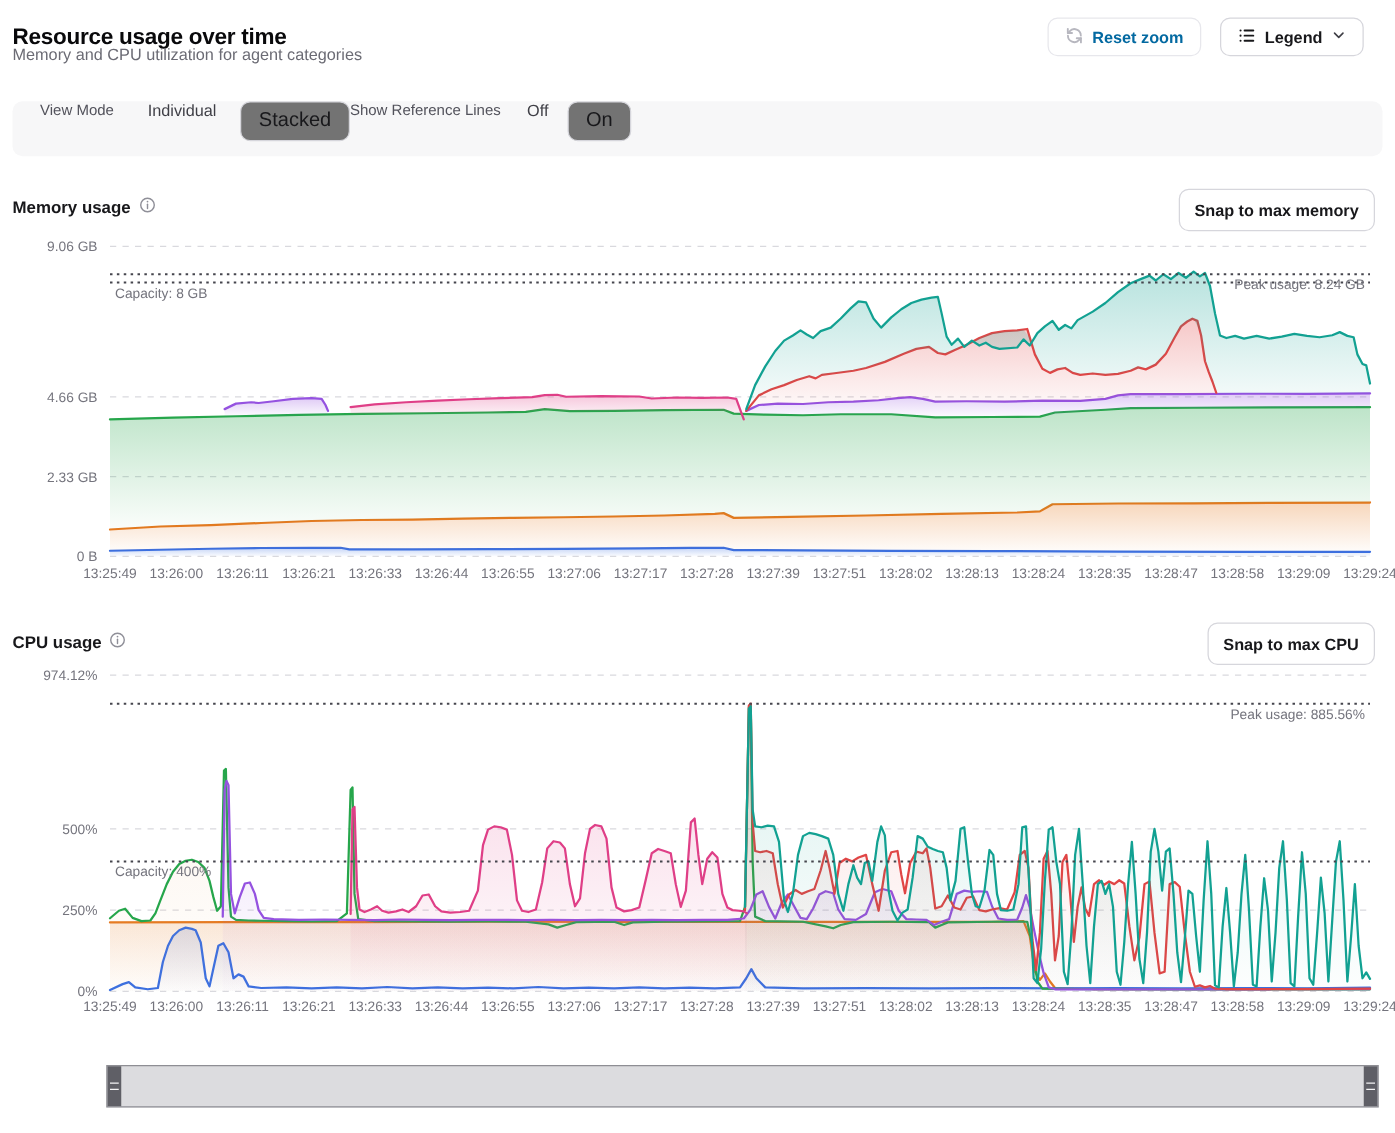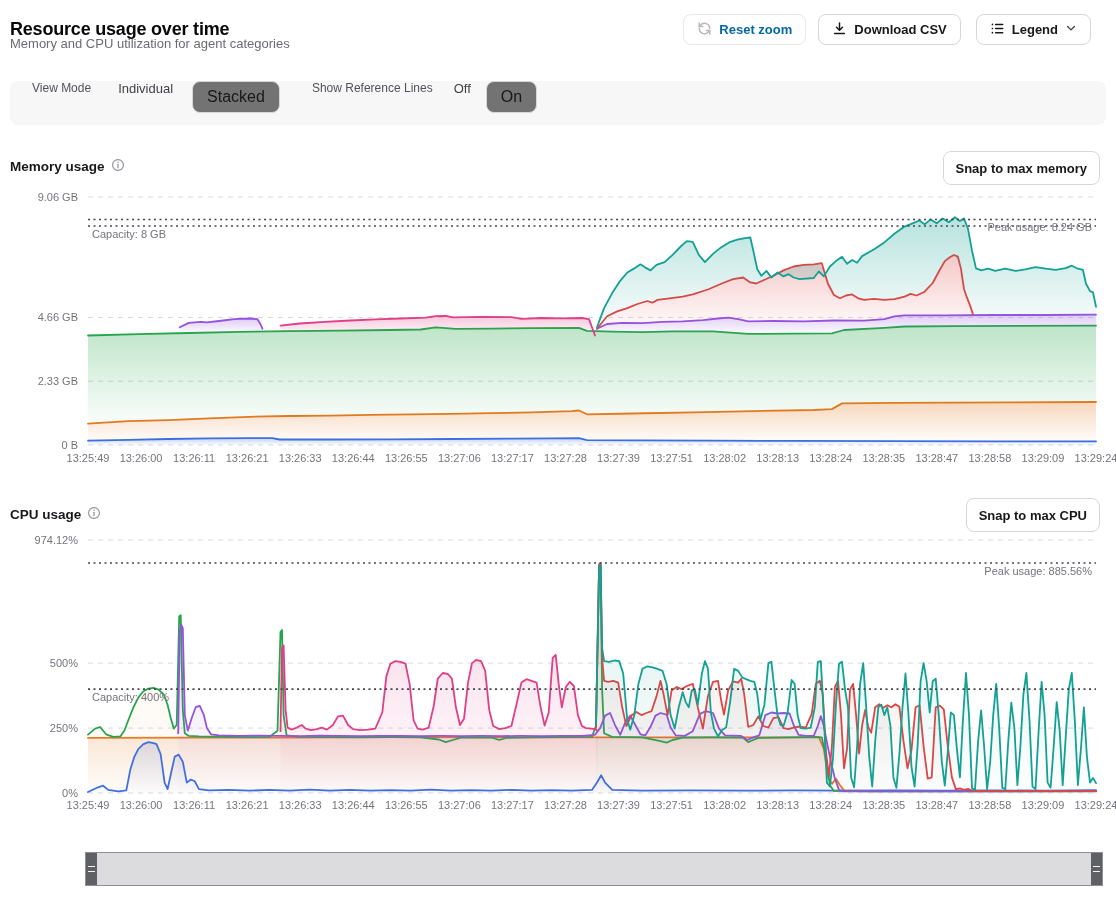--- a/index.html
+++ b/index.html
@@ -49,30 +49,20 @@
     <span>
       <svg width="15" height="15" viewBox="0 0 16 16" fill="none" stroke="#b7b7bf" stroke-width="1.6" stroke-linecap="round" stroke-linejoin="round">
         <path d="M13.5 8a5.5 5.5 0 0 0-9.6-3.7L2.4 5.8"></path>
           <path d="M2.4 2.2v3.6h3.6"></path>
         <path d="M2.5 8a5.5 5.5 0 0 0 9.6 3.7l1.5-1.5"></path>
           <path d="M13.6 13.8v-3.6H10"></path>
       </svg>
     </span>
     <span>Reset zoom</span>
   </button>
-  <button class="btn">
-    <span>
-      <svg width="15" height="15" viewBox="0 0 16 16" fill="none" stroke="#18181b" stroke-width="1.6" stroke-linecap="round" stroke-linejoin="round">
-        <path d="M8 2.2v7.2"></path>
-          <path d="M4.8 6.6 8 9.8l3.2-3.2"></path>
-          <path d="M2.8 13.4h10.4"></path>
-      </svg>
-    </span>
-    <span>Download CSV</span>
-  </button>
   <button class="btn gap-big">
     <span>
       <svg width="15" height="15" viewBox="0 0 16 16" fill="none" stroke="#18181b" stroke-width="1.6" stroke-linecap="round">
         <circle cx="2.6" cy="3.6" r="0.9" fill="#18181b" stroke="none"></circle>
           <path d="M6 3.6h7.5"></path>
         <circle cx="2.6" cy="8" r="0.9" fill="#18181b" stroke="none"></circle>
           <path d="M6 8h7.5"></path>
         <circle cx="2.6" cy="12.4" r="0.9" fill="#18181b" stroke="none"></circle>
           <path d="M6 12.4h7.5"></path>
       </svg>
@@ -83,21 +73,21 @@
           <path d="M3.5 6l4.5 4.5L12.5 6"></path>
         </svg>
     </span>
   </button>
 </div>
 
 <div class="abs controls">
   <span class="ctl-label" style="margin-left:10px;">View Mode</span>
   <span class="ctl-opt" style="margin-left:27px;">Individual</span>
   <span class="pill" style="margin-left:19px;">Stacked</span>
-  <span class="ctl-label" style="margin-left:32px;">Show Reference Lines</span>
+  <span class="ctl-label" style="">Show Reference Lines</span>
   <span class="ctl-opt" style="margin-left:21px;">Off</span>
   <span class="pill" style="margin-left:15px;">On</span>
 </div>
 
 <div class="abs" style="left:10px;top:157px;">
   <span class="section-title">
     <span>Memory usage</span>
     <span>
       <svg width="14" height="14" viewBox="0 0 16 16" fill="none" stroke="#8f8f98" stroke-width="1.3">
         <circle cx="8" cy="8" r="6.2"></circle>

